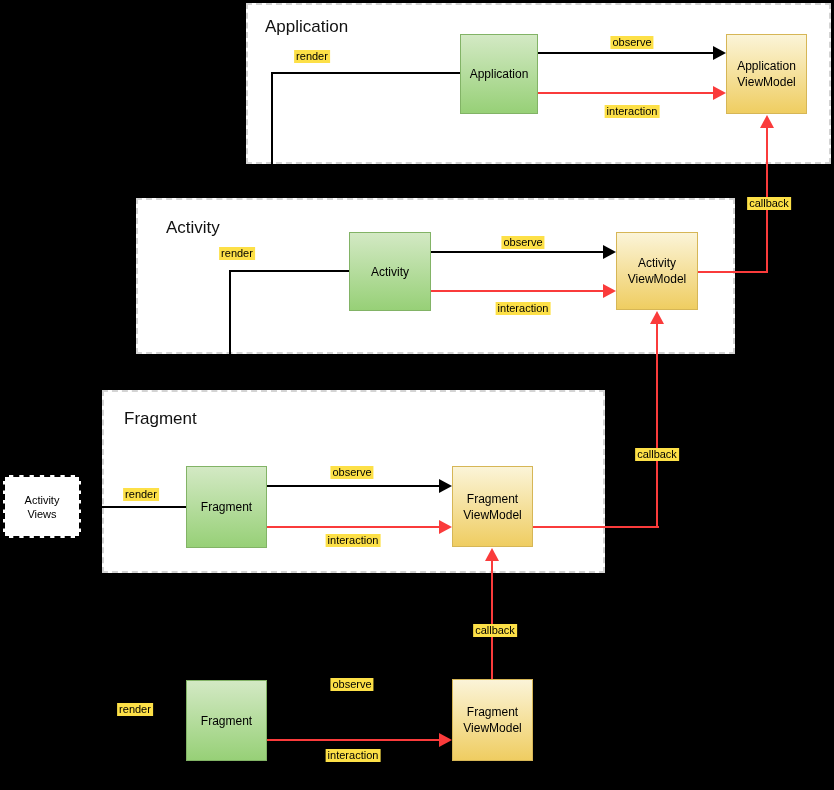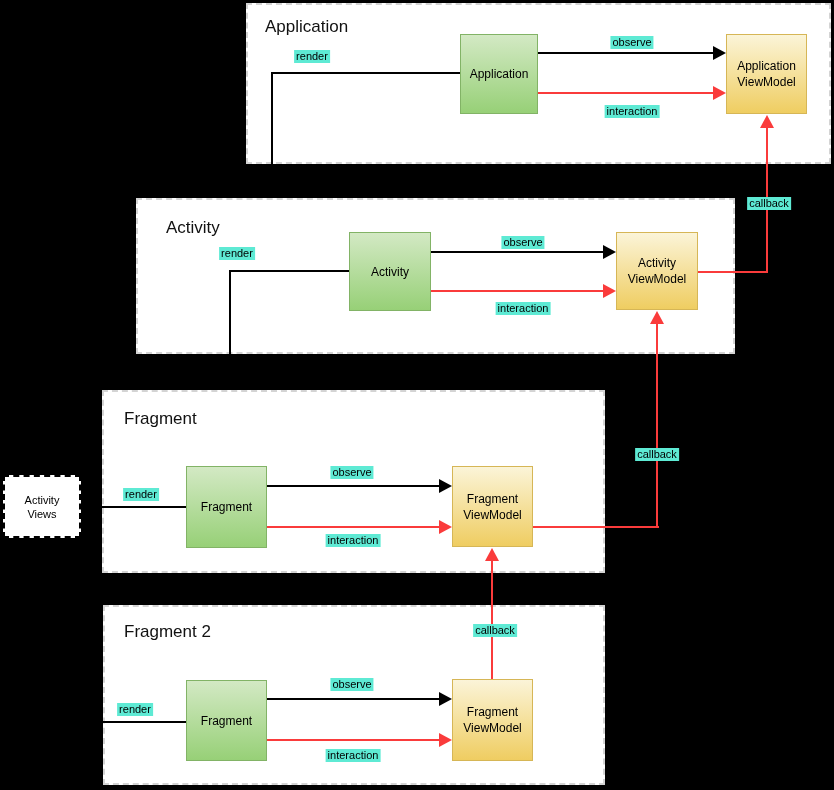--- a/index.html
+++ b/index.html
@@ -32,44 +32,41 @@
   .hline,.vline{position:absolute;}
   .hline{height:2px;}
   .vline{width:2px;}
   .black{background:#000;}
   .red{background:#fa3b3b;}
   .arr{position:absolute;width:0;height:0;}
   .arr.right-black{border-top:7px solid transparent;border-bottom:7px solid transparent;border-left:13px solid #000;}
   .arr.right-red{border-top:7px solid transparent;border-bottom:7px solid transparent;border-left:13px solid #fa3b3b;}
   .arr.up-red{border-left:7px solid transparent;border-right:7px solid transparent;border-bottom:13px solid #fa3b3b;}
   .edge-label{
-    position:absolute;font-size:11px;line-height:13px;background:#5eead4;color:#000;
+    position:absolute;font-size:11px;line-height:13px;background:#fde047;color:#000;
     padding:0 2px;white-space:nowrap;transform:translateX(-50%);
   }
 </style>
 </head>
 <body>
 
 <div id="canvas">
 
   <div class="group" style="left:246px;top:3px;width:585px;height:161px">
     <div class="group-title" style="left:17px;top:12px">Application</div>
   </div>
 
   <div class="group" style="left:136px;top:198px;width:599px;height:156px">
     <div class="group-title" style="left:28px;top:18px">Activity</div>
   </div>
 
   <div class="group" style="left:102px;top:390px;width:503px;height:183px">
     <div class="group-title" style="left:20px;top:17px">Fragment</div>
   </div>
 
-  <div class="group" style="left:103px;top:605px;width:502px;height:180px">
-    <div class="group-title" style="left:19px;top:15px">Fragment 2</div>
-  </div>
 
   <div class="hline black" style="left:271px;top:72px;width:190px"></div>
   <div class="vline black" style="left:271px;top:72px;height:92px"></div>
   <div class="hline black" style="left:538px;top:52px;width:180px"></div>
   <div class="arr right-black" style="left:713px;top:46px"></div>
   <div class="hline red" style="left:538px;top:92px;width:180px"></div>
   <div class="arr right-red" style="left:713px;top:86px"></div>
 
   <div class="hline black" style="left:229px;top:270px;width:121px"></div>
   <div class="vline black" style="left:229px;top:270px;height:84px"></div>

